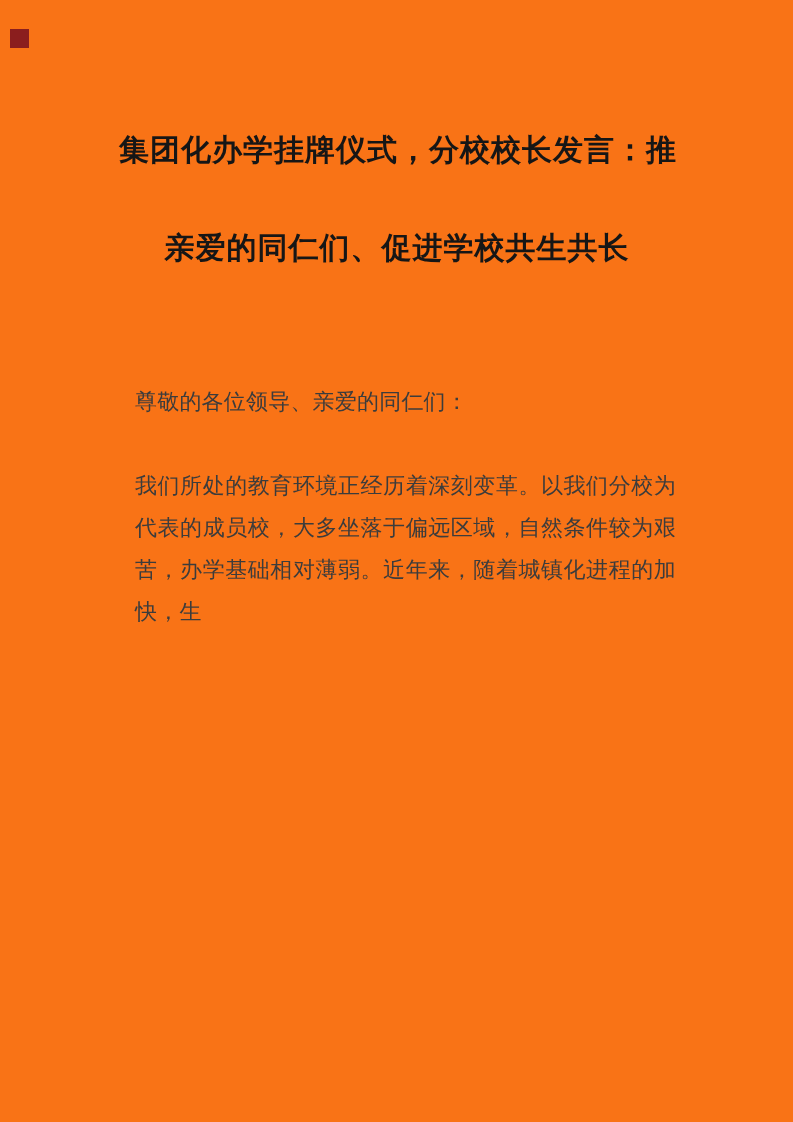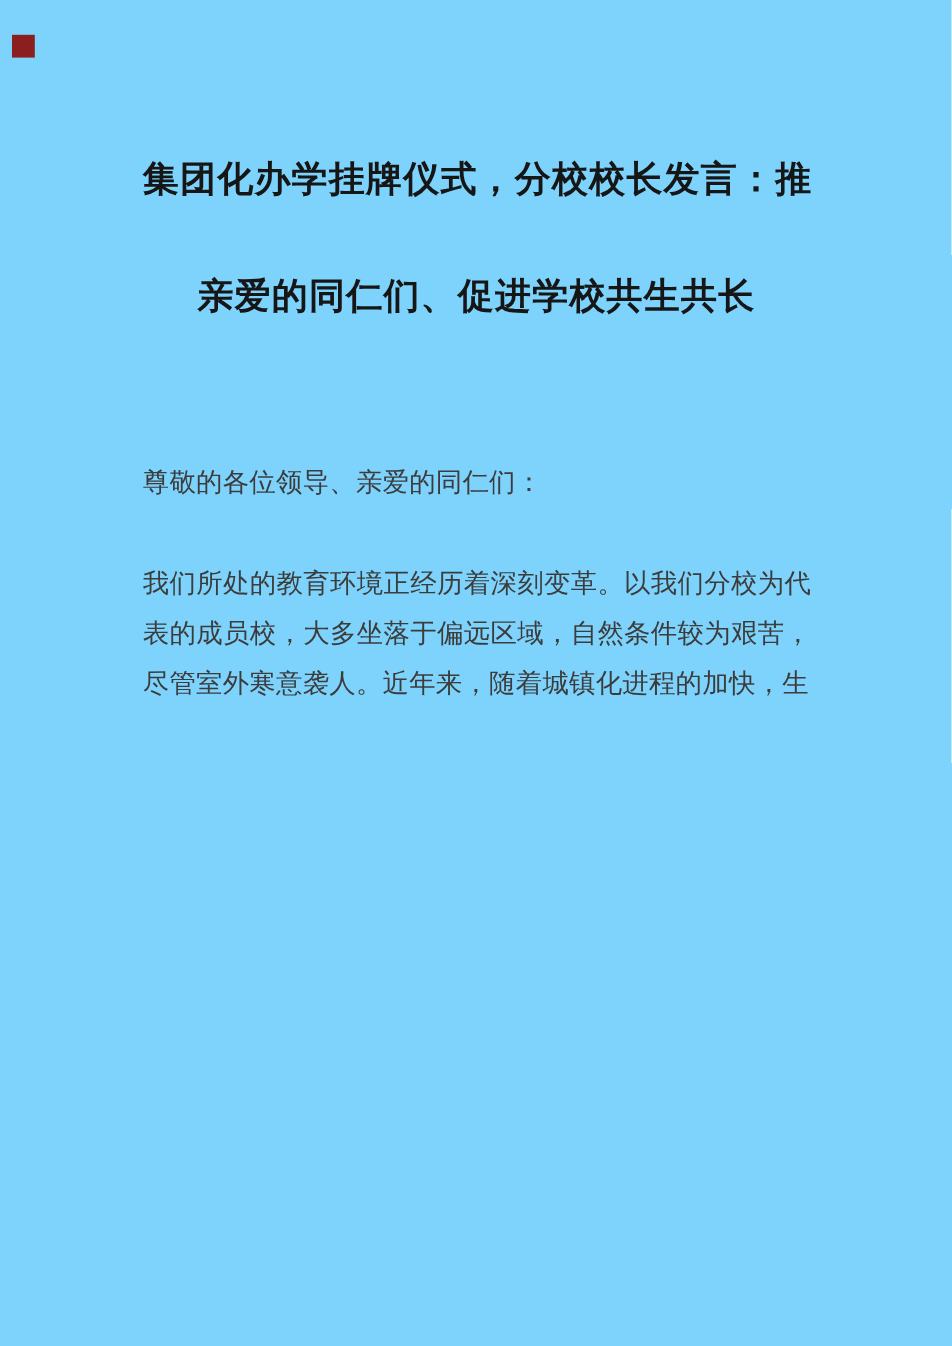--- a/index.html
+++ b/index.html
@@ -4,21 +4,21 @@
 <style>
   html, body {
     margin: 0;
     padding: 0;
     background: #ffffff;
   }
   .page {
     position: relative;
     width: 793px;
     height: 1122px;
-    background: #7dd3fc;
+    background: #f97316;
     overflow: hidden;
     font-family: "Liberation Sans", sans-serif;
   }
   .doc-marker {
     position: absolute;
     left: 10px;
     top: 29px;
     width: 19px;
     height: 19px;
   }
@@ -44,33 +44,33 @@
     left: 119px;
     top: 381px;
     width: 557px;
     font-size: 22px;
     line-height: 42px;
     color: #3c3c3c;
     text-align: justify;
     letter-spacing: 0.2px;
   }
   .doc-body p {
-    margin: 0 0 42px 0;
+    margin: 0 0 42px 16px;
   }
 </style>
 </head>
 <body>
 
 <div class="page">
 
   <div class="doc-marker" style="background-color: rgb(139, 30, 30);"></div>
 
   <h1 class="doc-title">
     <span class="title-line">集团化办学挂牌仪式，分校校长发言：推</span>
     <span class="title-line">亲爱的同仁们、促进学校共生共长</span>
   </h1>
 
   <div class="doc-body">
     <p>尊敬的各位领导、亲爱的同仁们：</p>
-    <p>我们所处的教育环境正经历着深刻变革。以我们分校为代表的成员校，大多坐落于偏远区域，自然条件较为艰苦，尽管室外寒意袭人。近年来，随着城镇化进程的加快，生</p>
+    <p>我们所处的教育环境正经历着深刻变革。以我们分校为代表的成员校，大多坐落于偏远区域，自然条件较为艰苦，办学基础相对薄弱。近年来，随着城镇化进程的加快，生</p>
   </div>
 
 </div>
 
 </body></html>

